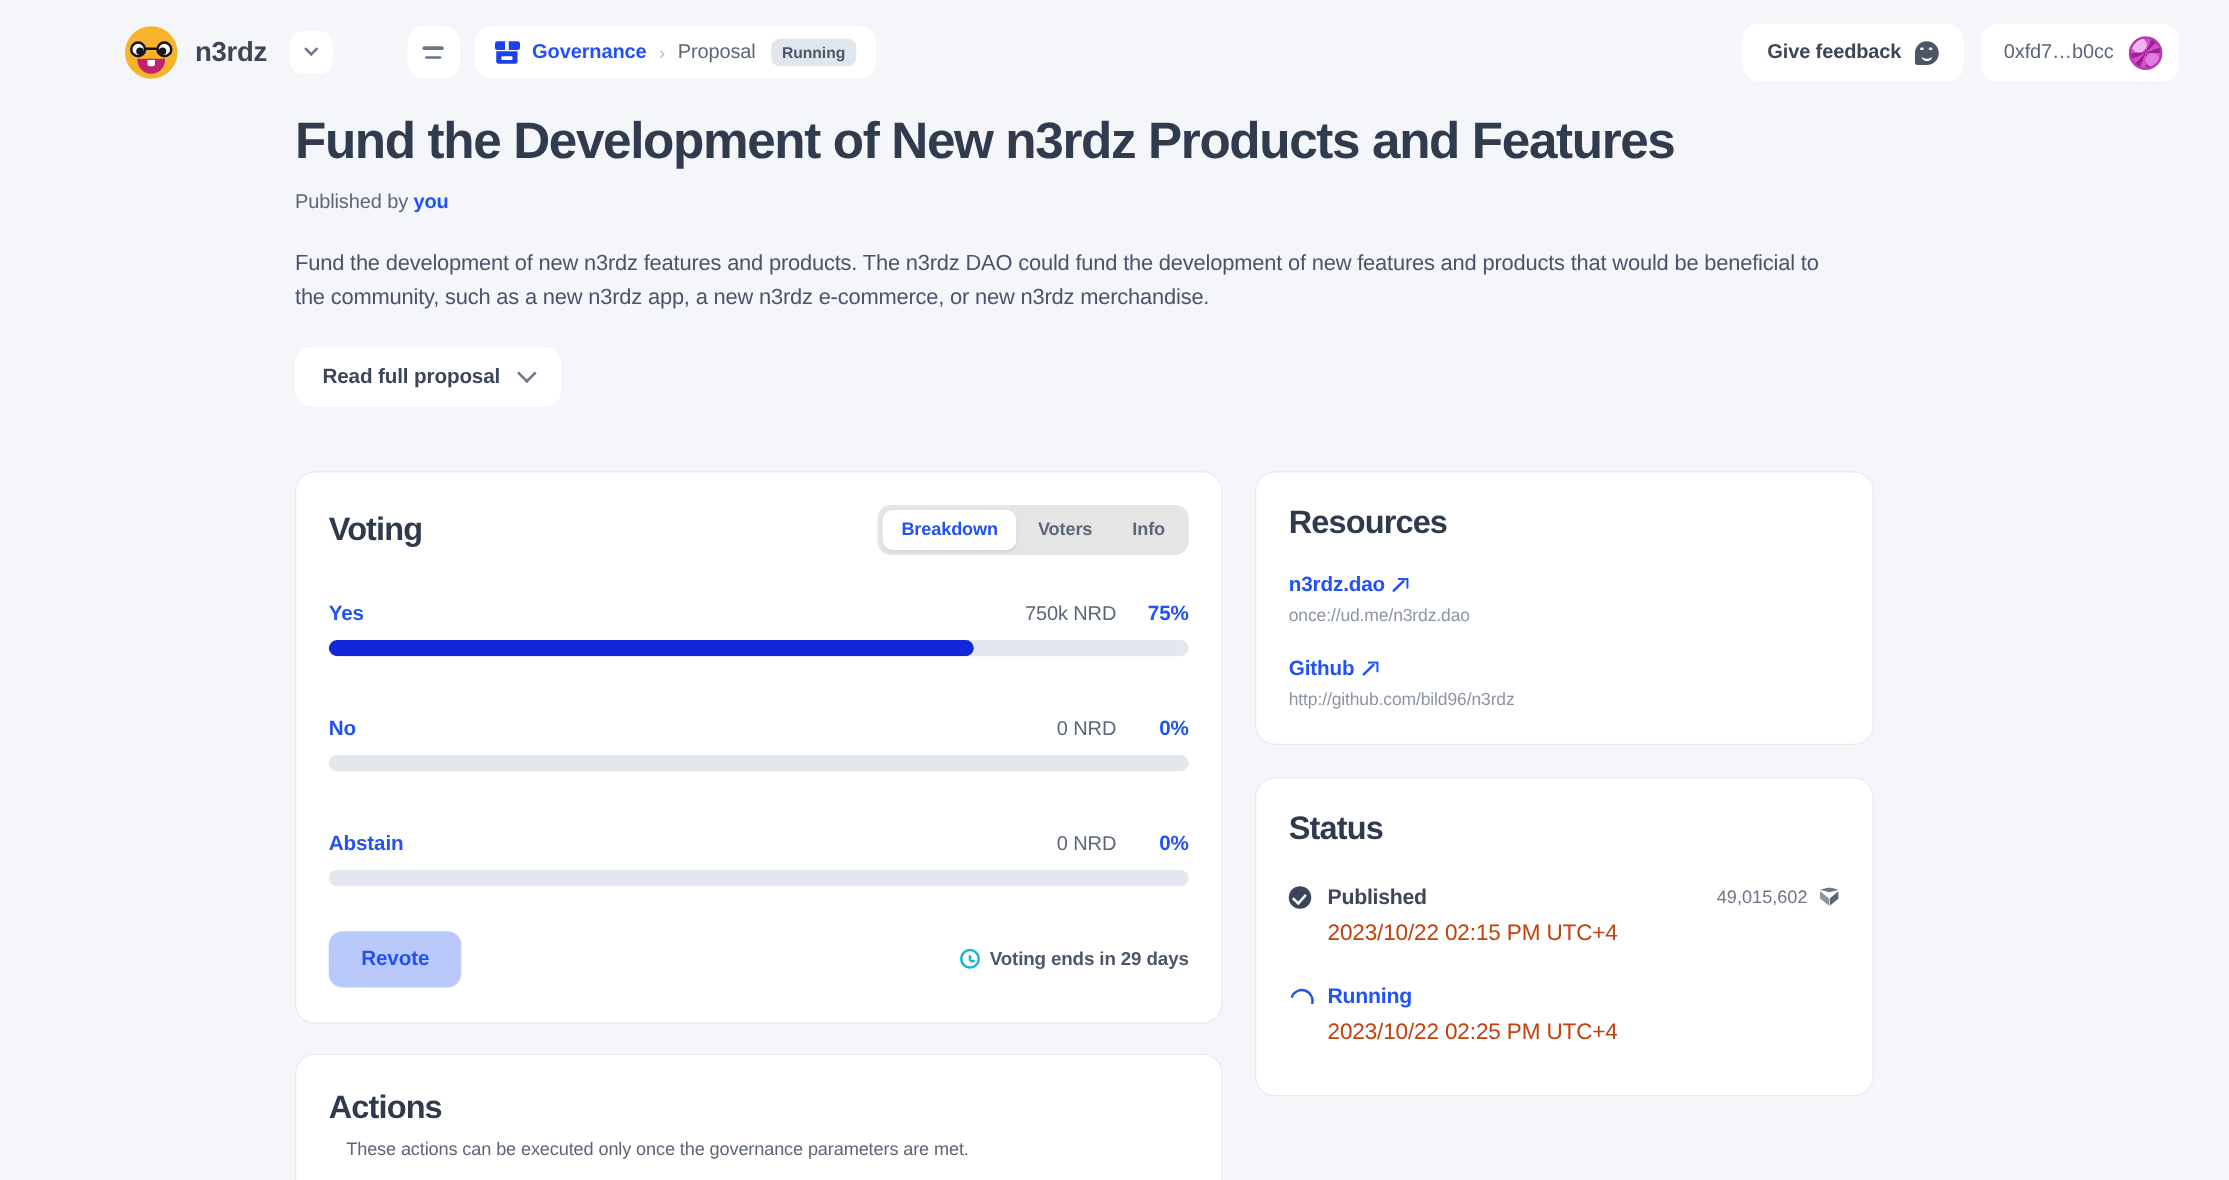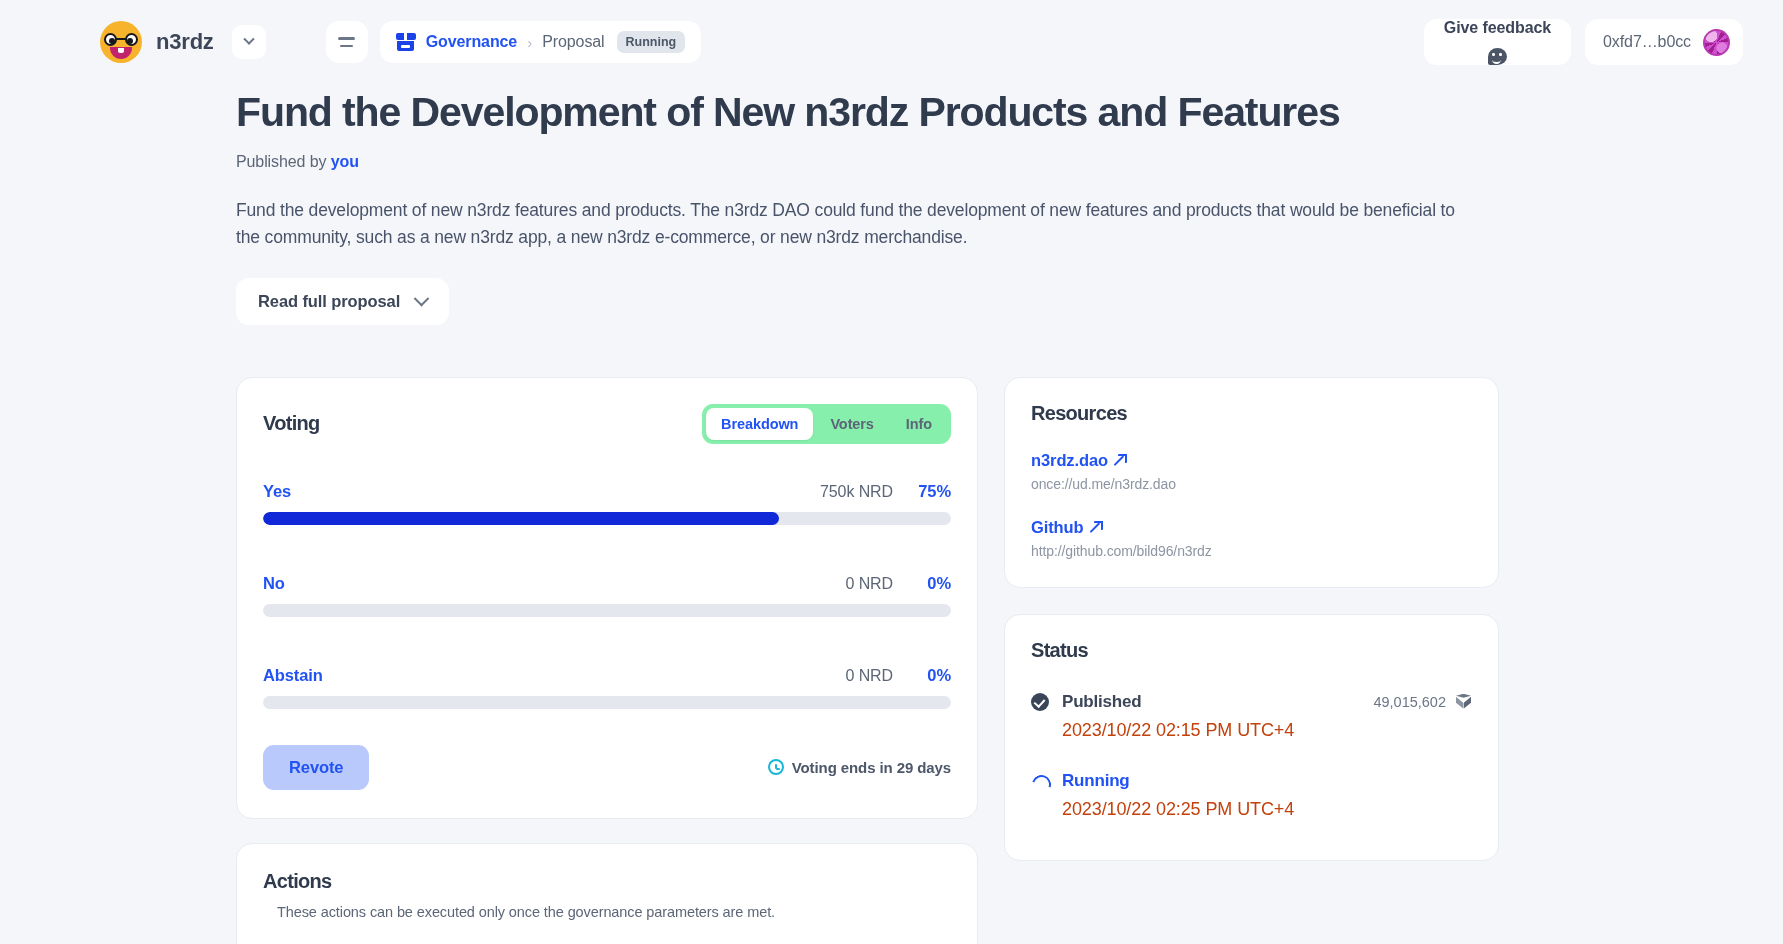--- a/index.html
+++ b/index.html
@@ -148,21 +148,20 @@
   }
   .feedback-btn {
     height: 46px;
     background: #fff;
     border-radius: 13px;
     display: flex; align-items: center; gap: 11px;
     padding: 0 20px;
     font-size: 16px; font-weight: bold; color: #3c4658;
     cursor: pointer;
     letter-spacing: -0.1px;
-    flex-direction: column;
   }
   .smiley {
     width: 19px; height: 19px;
     border-radius: 50% 50% 50% 2px;
     background: #4b5566;
     position: relative;
   }
   .smiley::before {
     content: "";
     position: absolute; left: 4px; top: 5px;
@@ -263,25 +262,25 @@
     border-radius: 16px;
     border: 1px solid #e8ebf1;
   }
 
   
   .voting-card { padding: 26px 26px 28px; }
   .voting-head {
     display: flex; align-items: center; justify-content: space-between;
   }
   .card-title {
-    font-size: 20px; font-weight: bold; color: #2f3a4d; letter-spacing: -0.7px;
+    font-size: 26px; font-weight: bold; color: #2f3a4d; letter-spacing: -0.7px;
   }
   .tabs {
     display: flex;
-    background: #86efac;
+    background: #e5e5e5;
     border-radius: 11px;
     padding: 4px;
     gap: 2px;
   }
   .tab {
     font-size: 14.5px;
     font-weight: bold;
     color: #5c6677;
     padding: 8px 15px;
     border-radius: 8px;

